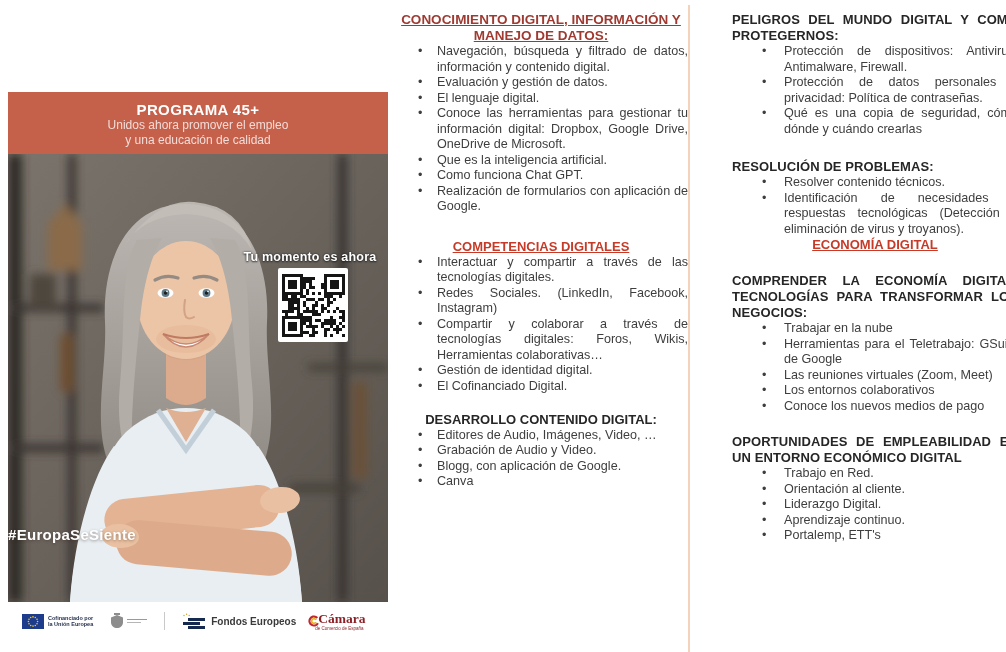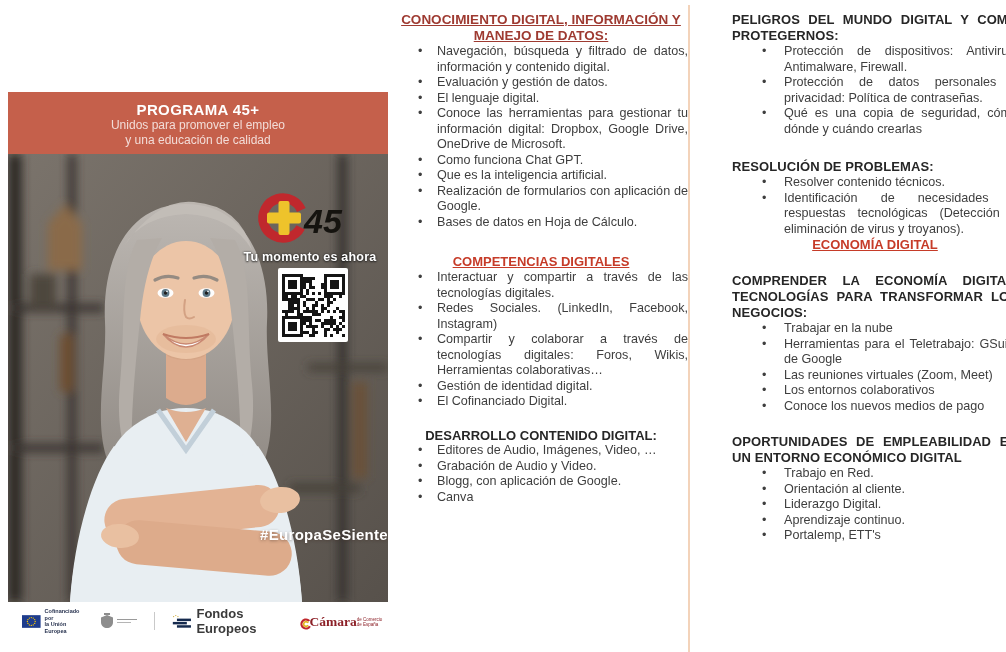--- a/index.html
+++ b/index.html
@@ -21,36 +21,36 @@
   .tagline{
     position:absolute;left:218px;top:96px;width:168px;text-align:center;
     color:#ffffff;font-weight:bold;font-size:12.5px;letter-spacing:.2px;
     text-shadow:0 0 2px rgba(20,20,20,.85),0 1px 2px rgba(20,20,20,.7);
   }
   .qr-box{position:absolute;left:270px;top:114px;width:70px;height:74px;background:#ffffff;
     display:flex;align-items:center;justify-content:center;border-radius:2px;}
   .qr-grid{display:grid;grid-template-rows:repeat(21,3px);grid-template-columns:repeat(21,3px);}
   .qr-grid i{background:#141414;display:block;}
   .hashtag{
-    position:absolute;left:0;top:372px;width:380px;text-align:right;
+    position:absolute;left:0;top:372px;width:380px;text-align:left;
     color:#ffffff;font-weight:bold;font-size:15px;letter-spacing:.3px;
     text-shadow:0 1px 3px rgba(60,40,30,.45);
   }
 
   
   .logos-row{height:38px;display:flex;align-items:center;padding-left:14px;gap:17px;background:#fff;}
   .eu{display:flex;align-items:center;gap:4px;}
   .eu-text{font-size:5.5px;line-height:6.5px;color:#27324f;font-weight:bold;}
   .gob{display:flex;align-items:center;gap:3px;}
   .gob-bars i{display:block;background:#9a9a9a;height:1.6px;width:20px;margin:1.5px 0;}
   .gob-bars i:last-child{width:14px;background:#b5b5b5;}
   .vsep{width:1px;height:18px;background:#c9c9c9;}
   .fondos{display:flex;align-items:center;gap:5px;}
-  .fondos-text{font-size:13px;font-weight:bold;color:#3a3a3a;}
-  .camara{display:flex;flex-direction:row;align-items:center;}
+  .fondos-text{font-size:10px;font-weight:bold;color:#3a3a3a;}
+  .camara{display:flex;flex-direction:column;align-items:center;}
   .camara-word{position:relative;padding-left:5px;font-family:"Liberation Serif",serif;
     font-weight:bold;font-size:13.5px;color:#8c2027;line-height:13px;}
   .camara-word svg{position:absolute;left:-5px;top:1px;}
   .camara-sub{font-size:4.5px;color:#8c2027;margin-top:1px;}
 
   
   .divider{position:absolute;left:688px;top:5px;width:2px;height:647px;background:var(--divider,#f3d3ba);}
 
   
   .col{position:absolute;top:12px;}
@@ -73,21 +73,21 @@
   .mt24{margin-top:24px;}
 </style>
 </head>
 <body>
 
 <div class="page">
 
   <aside class="poster">
     <div class="band">
       <div class="band-title">PROGRAMA 45+</div>
-      <div class="band-sub">Unidos para promover el empleo</div>
+      <div class="band-sub">Unidos ahora promover el empleo</div>
       <div class="band-sub">y una educación de calidad</div>
     </div>
 
     <div class="photo">
       <svg class="scene" width="380" height="448" viewBox="0 0 380 448">
         <defs>
           <filter id="blur1" x="-20%" y="-20%" width="140%" height="140%">
               <feGaussianBlur stdDeviation="5"></feGaussianBlur>
             </filter>
           <linearGradient id="bgGrad" x1="0" y1="0" x2="1" y2="1">
@@ -148,28 +148,20 @@
         <path d="M158 254 L178 288 L198 254 Q178 262 158 254 Z" fill="#dfb092"></path>
         <path d="M62 448 C66 384 84 322 106 292 L148 316 C128 352 118 400 114 448 Z" fill="#e8eef2"></path>
         <path d="M294 448 C290 384 272 322 250 292 L208 316 C228 352 238 400 242 448 Z" fill="#e8eef2"></path>
 
         <rect x="96" y="338" width="176" height="42" rx="21" fill="#e3b394" transform="rotate(-6 184 359)"></rect>
         <ellipse cx="272" cy="346" rx="20" ry="13" fill="#e9c0a1" transform="rotate(-6 272 346)"></ellipse>
         <rect x="108" y="372" width="176" height="44" rx="22" fill="#ddab8b" transform="rotate(5 196 394)"></rect>
         <ellipse cx="112" cy="382" rx="19" ry="12" fill="#e9c0a1" transform="rotate(5 112 382)"></ellipse>
       </svg>
 
-      <div class="logo45">
-        <svg width="102" height="58" viewBox="0 0 102 58">
-          <circle cx="27" cy="30" r="20" stroke="#c0282d" stroke-width="9.5" fill="none" stroke-dasharray="107 19" transform="rotate(28 27 30)"></circle>
-          <rect x="11" y="24.5" width="34" height="11" rx="2" fill="#eec32b"></rect>
-          <rect x="22.5" y="13" width="11" height="34" rx="2" fill="#eec32b"></rect>
-          <text x="48" y="45" font-size="34" font-weight="bold" font-style="italic" font-family="Liberation Sans, sans-serif" fill="#15130f">45</text>
-        </svg>
-      </div>
 
       <div class="tagline">Tu momento es ahora</div>
 
       <div class="qr-box">
         <div class="qr-grid">
             <i style="grid-row:1;grid-column:1"></i>
             <i style="grid-row:1;grid-column:2"></i>
             <i style="grid-row:1;grid-column:3"></i>
             <i style="grid-row:1;grid-column:4"></i>
             <i style="grid-row:1;grid-column:5"></i>
@@ -477,24 +469,23 @@
 
   <div class="divider"></div>
 
   <section class="col col-mid">
     <h2 class="h-main">CONOCIMIENTO DIGITAL, INFORMACIÓN Y MANEJO DE DATOS:</h2>
     <ul class="bullets mt24">
         <li>Navegación, búsqueda y filtrado de datos, información y contenido digital.</li>
         <li>Evaluación y gestión de datos.</li>
         <li>El lenguaje digital.</li>
         <li>Conoce las herramientas para gestionar tu información digital: Dropbox, Google Drive, OneDrive de Microsoft.</li>
+        <li>Que es la inteligencia artificial.</li>
         <li>Como funciona Chat GPT.</li>
-        <li>Que es la inteligencia artificial.</li>
         <li>Realización de formularios con aplicación de Google.</li>
-        <li>Bases de datos en Hoja de Cálculo.</li>
       </ul>
     <h2 class="h-red mt24">COMPETENCIAS DIGITALES</h2>
     <ul class="bullets mt16">
         <li>Interactuar y compartir a través de las tecnologías digitales.</li>
         <li>Redes Sociales. (LinkedIn, Facebook, Instagram)</li>
         <li>Compartir y colaborar a través de tecnologías digitales: Foros, Wikis, Herramientas colaborativas…</li>
         <li>Gestión de identidad digital.</li>
         <li>El Cofinanciado Digital.</li>
       </ul>
     <h3 class="h-sub center mt18">DESARROLLO CONTENIDO DIGITAL:</h3>

